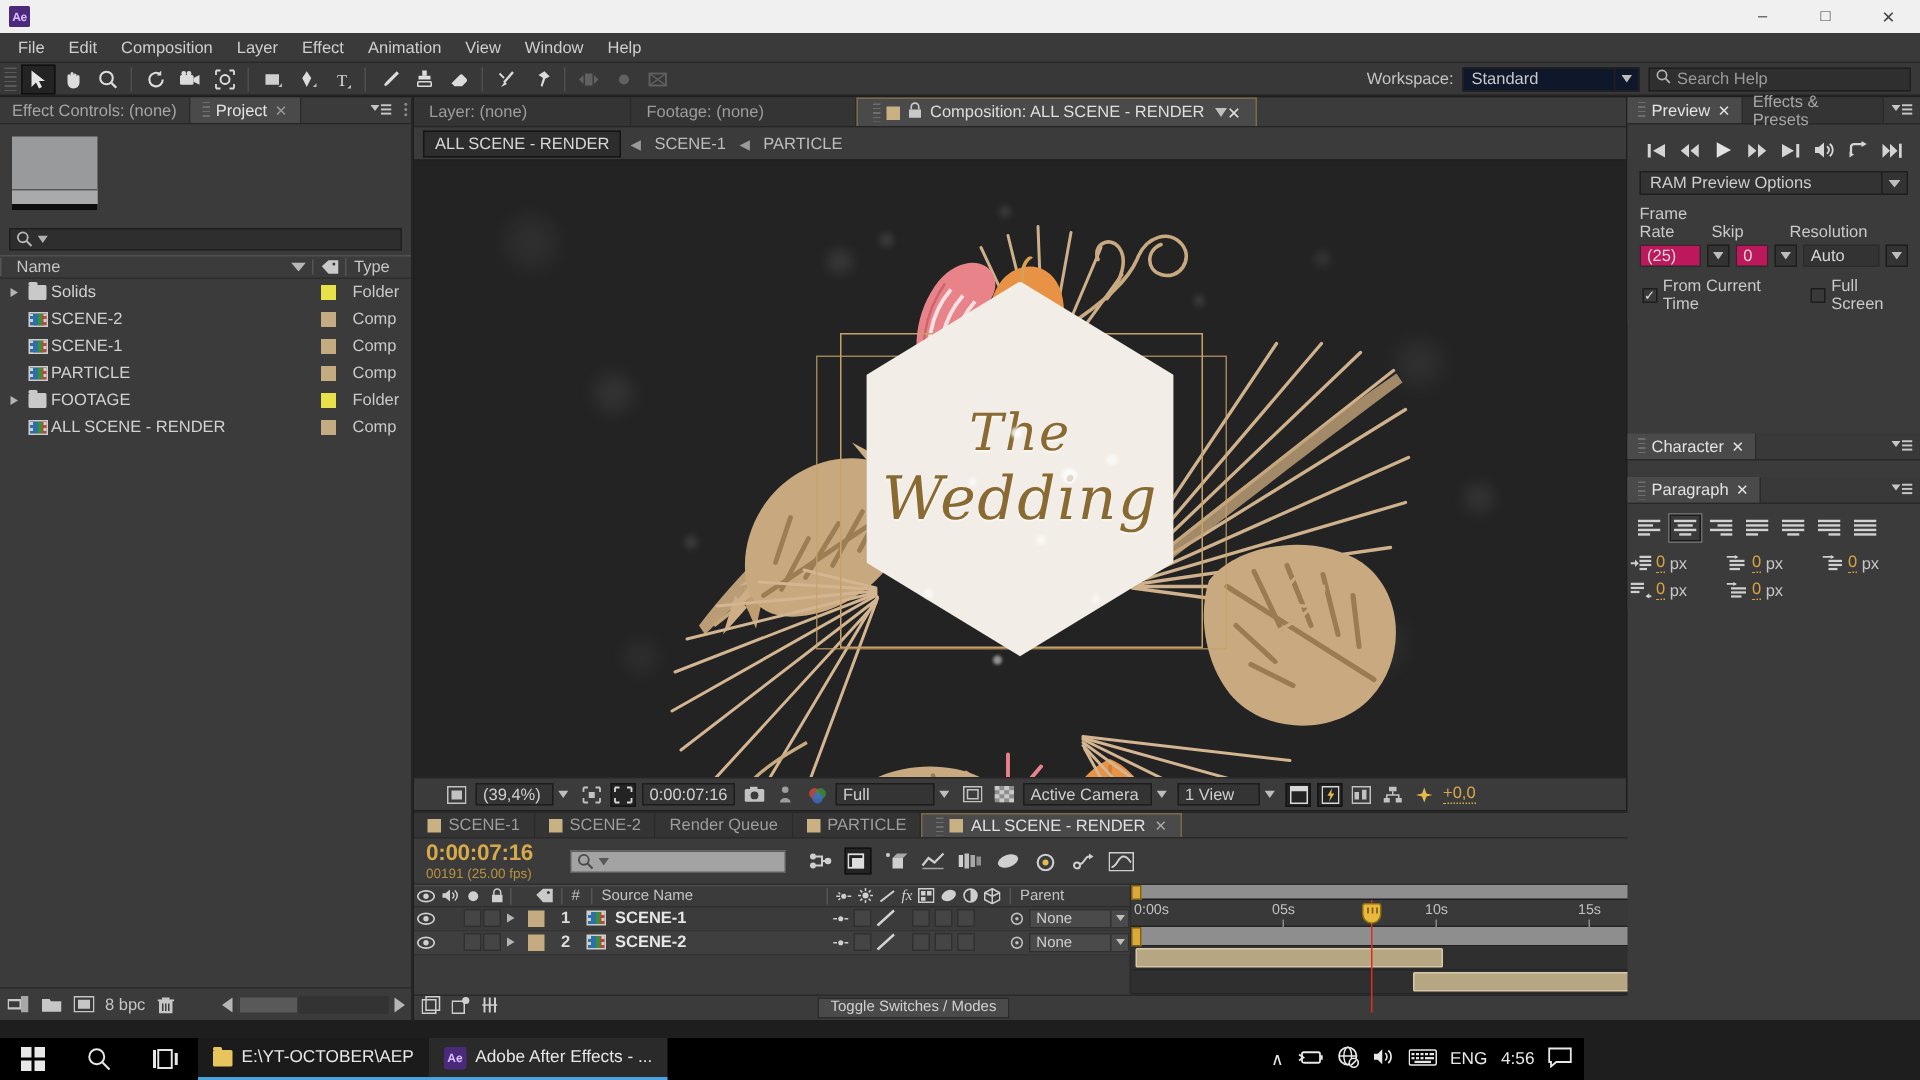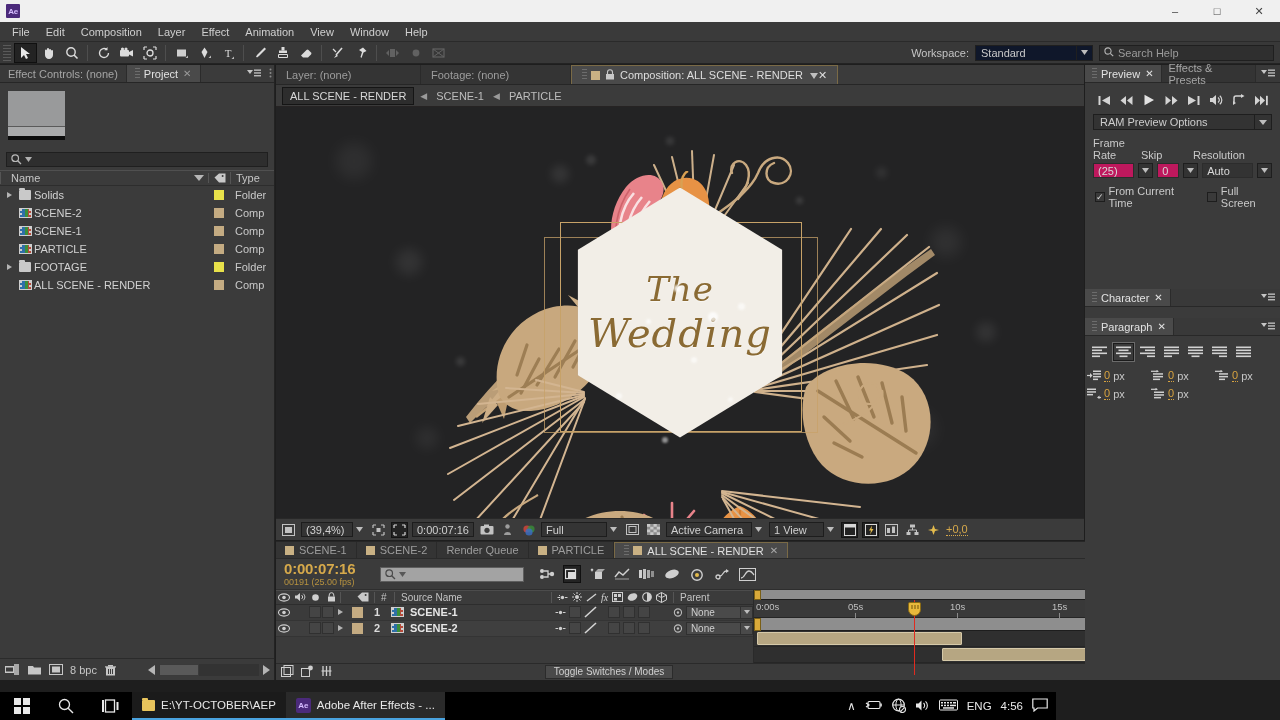--- a/index.html
+++ b/index.html
@@ -169,21 +169,21 @@
     padding:2px 7px;
   }
   .bc-item { font-size:11px; color:#bdbdbd; padding:0 3px; }
   .bc-arrow { color:#9a9a9a; font-size:9px; }
   .comp-viewport {
     flex:1; background:#1b1b1b; position:relative; overflow:hidden;
     display:flex; align-items:center; justify-content:center;
   }
   .comp-bottombar {
     height:22px; background:#3b3b3b; border-top:1px solid #282828;
-    display:flex; align-items:center; gap:4px; padding:0 4px; font-size:11px; color:#cacaca;
+    display:flex; align-items:center; gap:4px; padding:0 20px; font-size:11px; color:#cacaca;
   }
   .cb-box {
     height:15px; background:#343434; border:1px solid #1d1d1d;
     display:flex; align-items:center; padding:0 4px; color:#cfcfcf; font-size:11px;
   }
   .cb-ico { width:17px; height:16px; display:flex; align-items:center; justify-content:center; }
   .cb-ico.on { background:#232323; border:1px solid #141414; }
   .cb-drop { display:flex; align-items:center; }
   .cb-drop .arrowbox { width:13px; display:flex; align-items:center; justify-content:center; }
 

